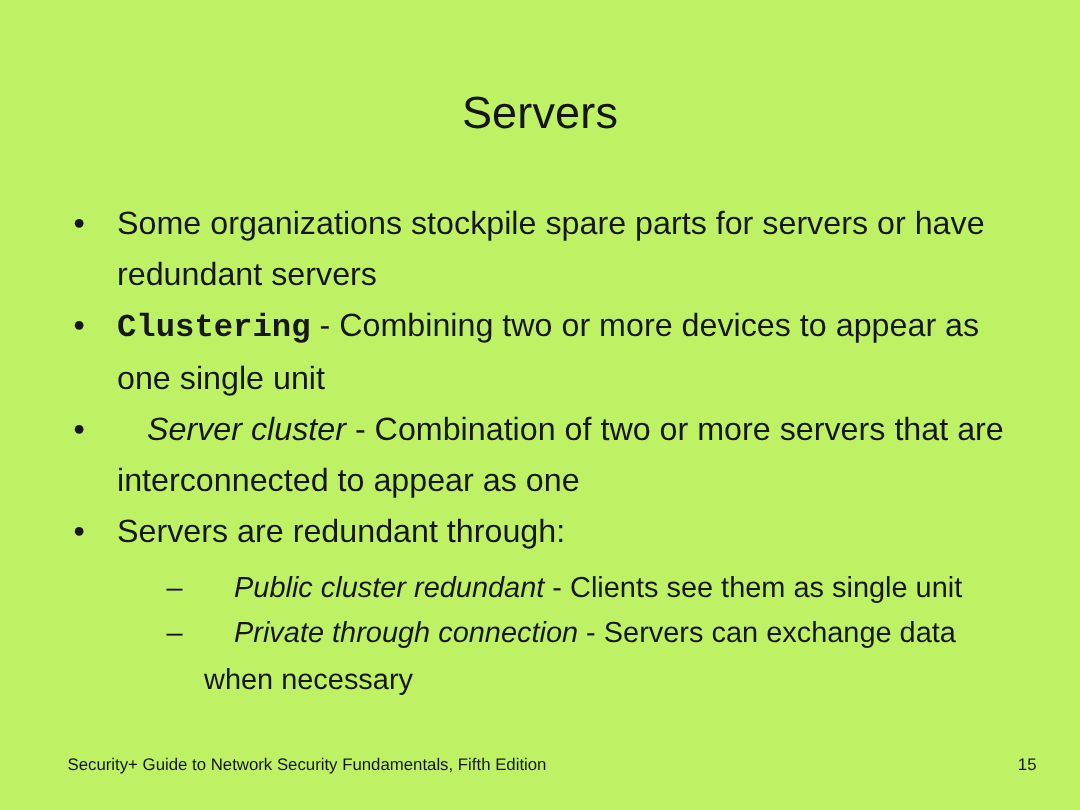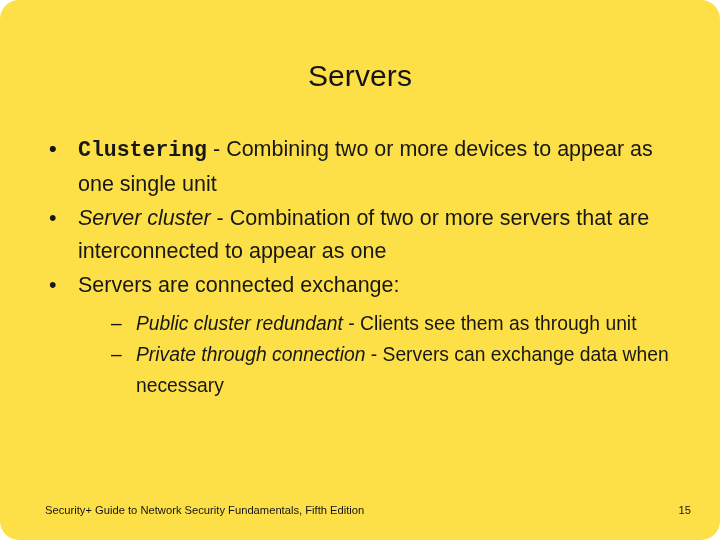--- a/index.html
+++ b/index.html
@@ -13,23 +13,22 @@
     overflow: hidden;
     font-family: "Liberation Sans", sans-serif;
     color: #000000;
     position: relative;
   }
 
   .slide {
     position: relative;
     width: 720px;
     height: 540px;
-    background: #fde047;
+    background: #bef264;
     box-sizing: border-box;
-    border-radius: 19px;
   }
 
   .slide-title {
     position: absolute;
     top: 58px;
     left: 0;
     width: 720px;
     text-align: center;
     font-size: 30px;
     font-weight: 400;
@@ -86,21 +85,21 @@
   li.bullet2 > .marker {
     position: absolute;
     left: 0;
     top: 0;
     font-size: 19.3px;
     line-height: 30.8px;
     color: #171717;
   }
 
   .b { font-weight: bold; font-family: Liberation Mono, monospace; }
-  .i { font-style: italic; }
+  .i { font-style: italic; margin-left: 20px; }
 
   .footer {
     position: absolute;
     left: 45px;
     top: 503px;
     font-size: 11.2px;
     line-height: 14px;
     color: #151515;
     white-space: nowrap;
   }
@@ -120,41 +119,41 @@
 
 <div class="slide">
 
   <div class="slide-title">Servers</div>
 
   <div class="body-area">
     <ul class="level1">
 
       <li class="bullet1">
         <span class="marker">•</span>
-        <span class="lead"></span>
+        <span class="lead"></span><span>Some organizations stockpile spare parts for servers or have redundant servers</span>
       </li>
 
       <li class="bullet1">
         <span class="marker">•</span>
         <span class="lead b">Clustering</span><span> - Combining two or more devices to appear as one single unit</span>
       </li>
 
       <li class="bullet1">
         <span class="marker">•</span>
         <span class="lead i">Server cluster</span><span> - Combination of two or more servers that are interconnected to appear as one</span>
       </li>
 
       <li class="bullet1">
         <span class="marker">•</span>
-        <span class="lead"></span><span>Servers are connected exchange:</span>
+        <span class="lead"></span><span>Servers are redundant through:</span>
 
         <ul class="level2">
           <li class="bullet2">
             <span class="marker">–</span>
-            <span class="lead i">Public cluster redundant</span><span> - Clients see them as through unit</span>
+            <span class="lead i">Public cluster redundant</span><span> - Clients see them as single unit</span>
           </li>
           <li class="bullet2">
             <span class="marker">–</span>
             <span class="lead i">Private through connection</span><span> - Servers can exchange data when necessary</span>
           </li>
         </ul>
       </li>
 
     </ul>
   </div>

